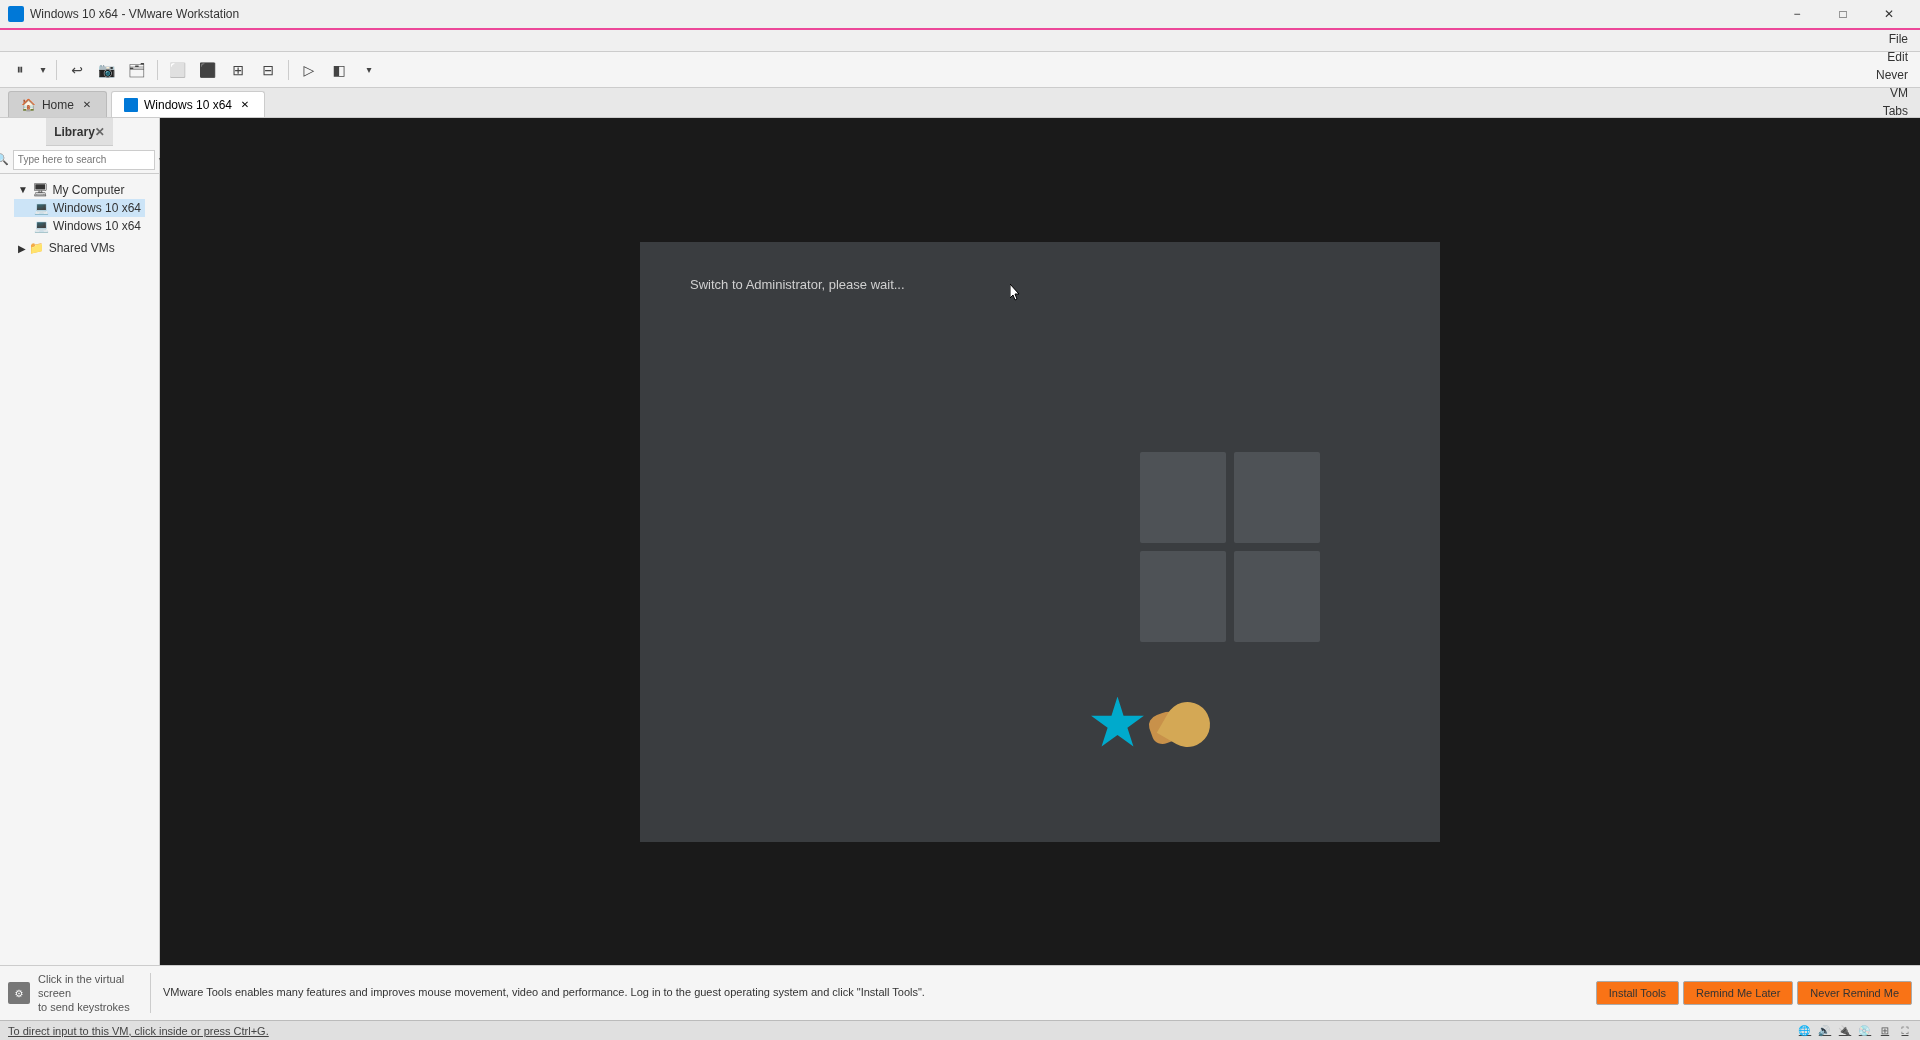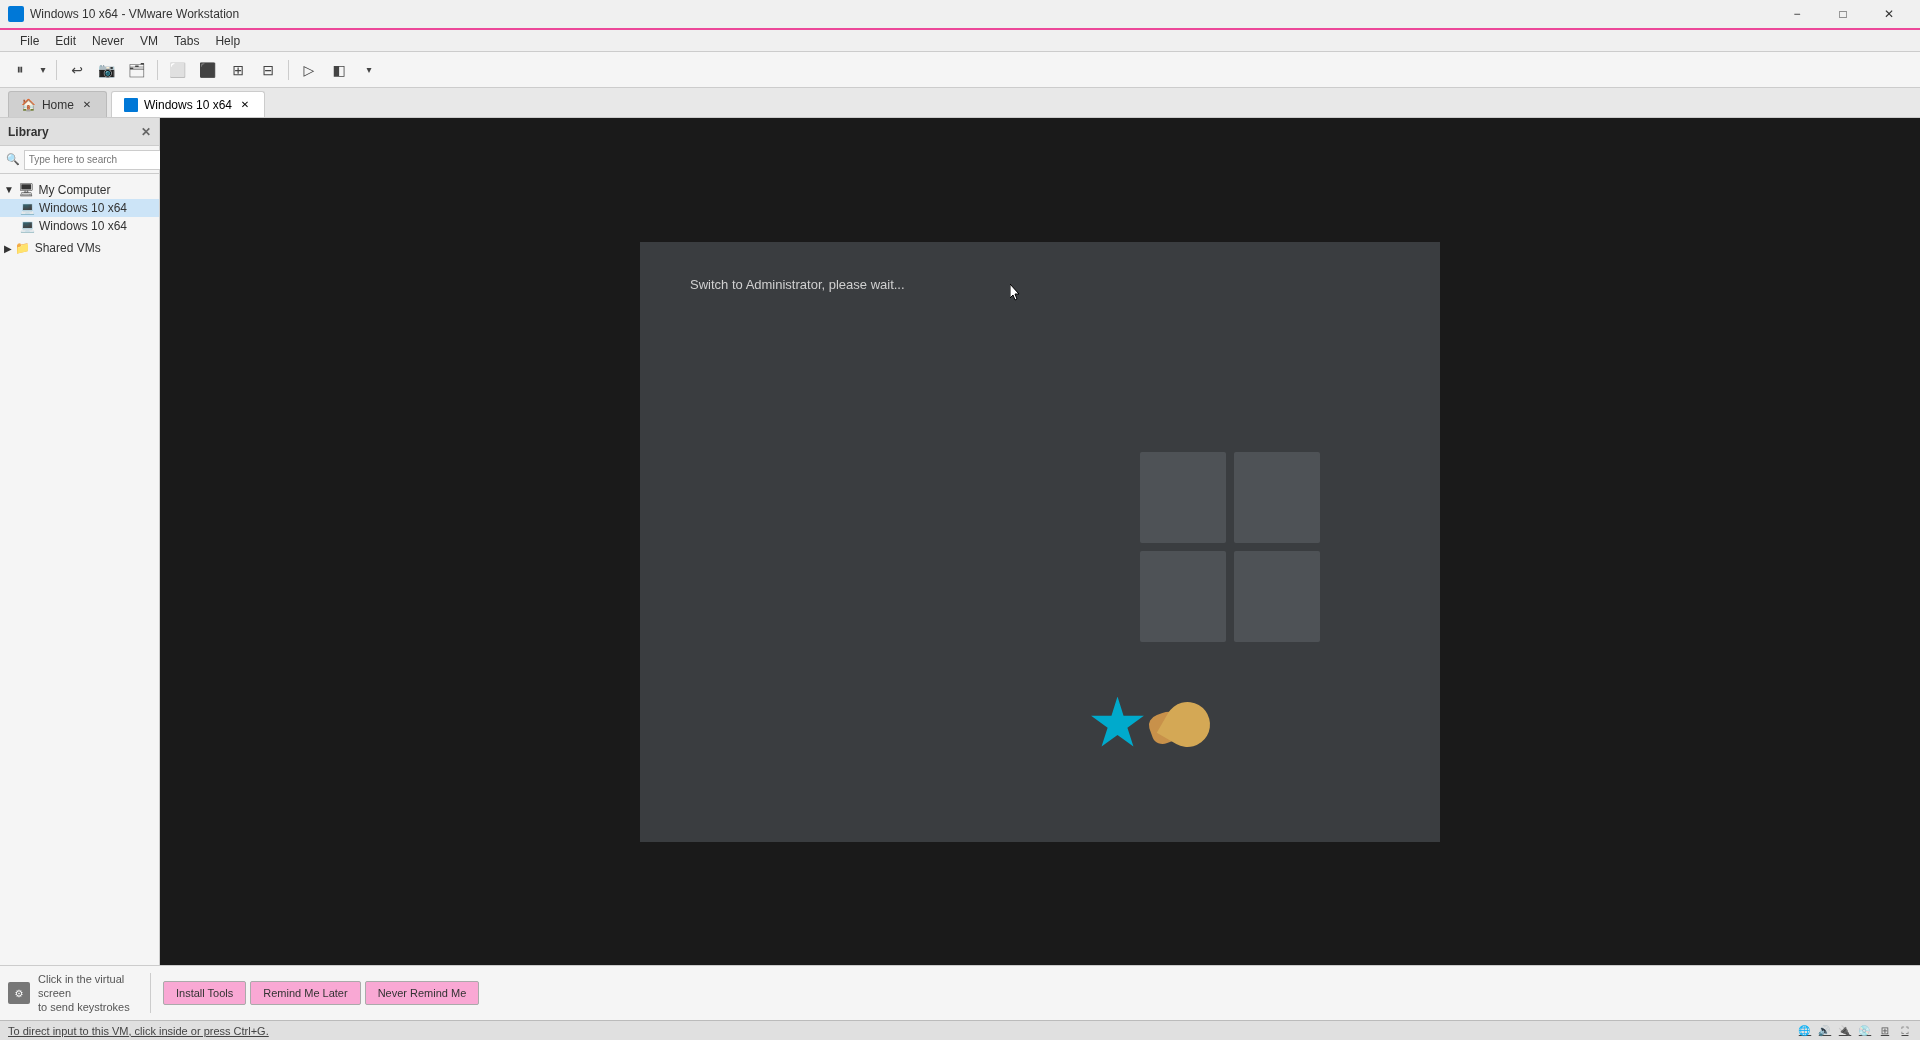--- a/index.html
+++ b/index.html
@@ -38,22 +38,23 @@
       color: #333;
       display: flex; align-items: center; justify-content: center;
     }
 
     
     .menu-bar {
       height: 22px;
       background: #f0f0f0;
       display: flex;
       align-items: flex-end;
-      padding: 0 12px;
+      padding: 0 4px;
       border-bottom: 1px solid #ccc;
+      flex-direction: column;
     }
     .menu-item {
       padding: 2px 8px;
       cursor: pointer;
       font-size: 12px;
       color: #333;
       height: 100%;
       display: flex; align-items: center;
     }
 
@@ -126,20 +127,21 @@
     }
 
     
     .sidebar {
       width: 160px;
       background: #f5f5f5;
       border-right: 1px solid #ccc;
       display: flex;
       flex-direction: column;
       flex-shrink: 0;
+      align-items: center;
     }
     .sidebar-header {
       height: 28px;
       background: #e0e0e0;
       display: flex; align-items: center;
       padding: 0 8px;
       border-bottom: 1px solid #ccc;
       font-size: 12px;
       font-weight: bold;
       color: #333;
@@ -318,21 +320,21 @@
       line-height: 1.4;
     }
     .status-buttons {
       display: flex;
       gap: 4px;
     }
     .status-btn {
       height: 24px;
       padding: 0 12px;
       border: 1px solid #aaa;
-      background: #f9a8d4;
+      background: #f97316;
       cursor: pointer;
       font-size: 11px;
       color: #333;
       border-radius: 2px;
     }
 
     
     .bottom-bar {
       height: 20px;
       background: #e0e0e0;
@@ -488,20 +490,21 @@
 
 <div class="status-bar">
   <div class="status-icon">
     <span style="color:white;font-size:10px;">⚙</span>
   </div>
   <div class="status-click-text">
     <div>Click in the virtual screen</div>
     <div>to send keystrokes</div>
   </div>
   <div class="status-divider"></div>
+  <div class="status-message">VMware Tools enables many features and improves mouse movement, video and performance. Log in to the guest operating system and click "Install Tools".</div>
   <div class="status-buttons">
     <button class="status-btn">Install Tools</button>
     <button class="status-btn">Remind Me Later</button>
     <button class="status-btn">Never Remind Me</button>
   </div>
 </div>
 
 <div class="bottom-bar">
   <span>To direct input to this VM, click inside or press Ctrl+G.</span>
   <div class="bottom-icons">

